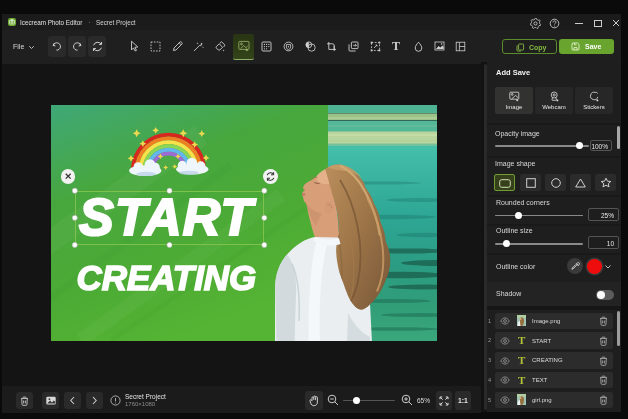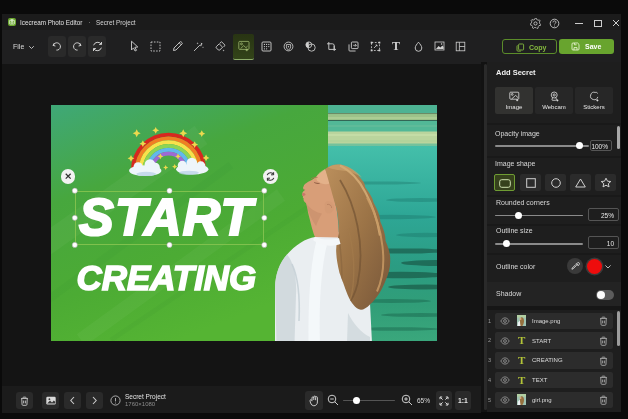--- a/index.html
+++ b/index.html
@@ -346,21 +346,21 @@
     </svg>
 </div>
 <div class="abs" style="left:263.4px;top:169.2px;width:15px;height:15px;border-radius:50%;background:#f2f2f2;">
   <svg width="15" height="15" viewBox="0 0 15 15" fill="none" stroke="#333" stroke-width="1.1">
     <path d="M4.2 6.2a3.6 3.6 0 0 1 6.6-.6"></path>
       <path d="M10.8 8.8a3.6 3.6 0 0 1-6.6.6"></path>
     <path d="M10.6 3.2v2.6H8M4.4 11.8V9.2H7" stroke-width="1"></path>
   </svg>
 </div>
 
-<div class="abs" style="left:496px;top:68px;font-size:7.5px;font-weight:bold;color:#f0f0f0;">Add Secret</div>
+<div class="abs" style="left:496px;top:68px;font-size:7.5px;font-weight:bold;color:#f0f0f0;">Add Save</div>
 
 <div class="abs" style="left:495px;top:87px;width:38px;height:27px;background:#323230;border-radius:2px;">
   <svg class="abs" style="left:14px;top:4px;" width="11" height="11" viewBox="0 0 11 11" fill="none" stroke="#e0e0e0" stroke-width="0.8">
     <rect x="0.8" y="1.2" width="9" height="7" rx="0.8"></rect>
       <circle cx="3.2" cy="3.4" r="0.9"></circle>
       <path d="M2.6 8l4-3.6 2.4 2.2"></path>
       <path d="M8.2 8.2v2M7.2 9.2h2" stroke-width="0.9"></path>
   </svg>
   <div class="abs" style="left:0;top:16.5px;width:38px;text-align:center;font-size:6px;color:#e8e8e8;">Image</div>
 </div>

